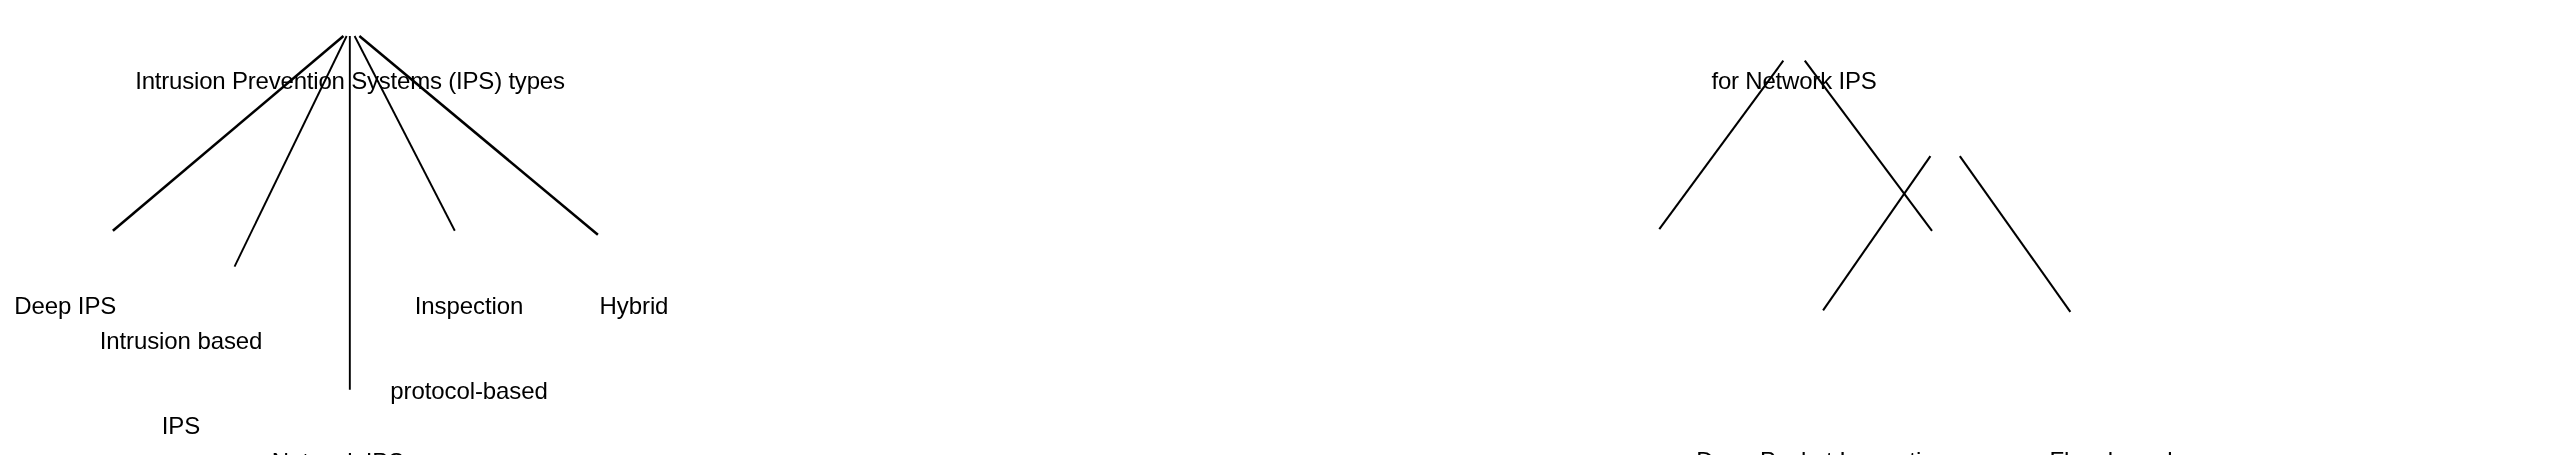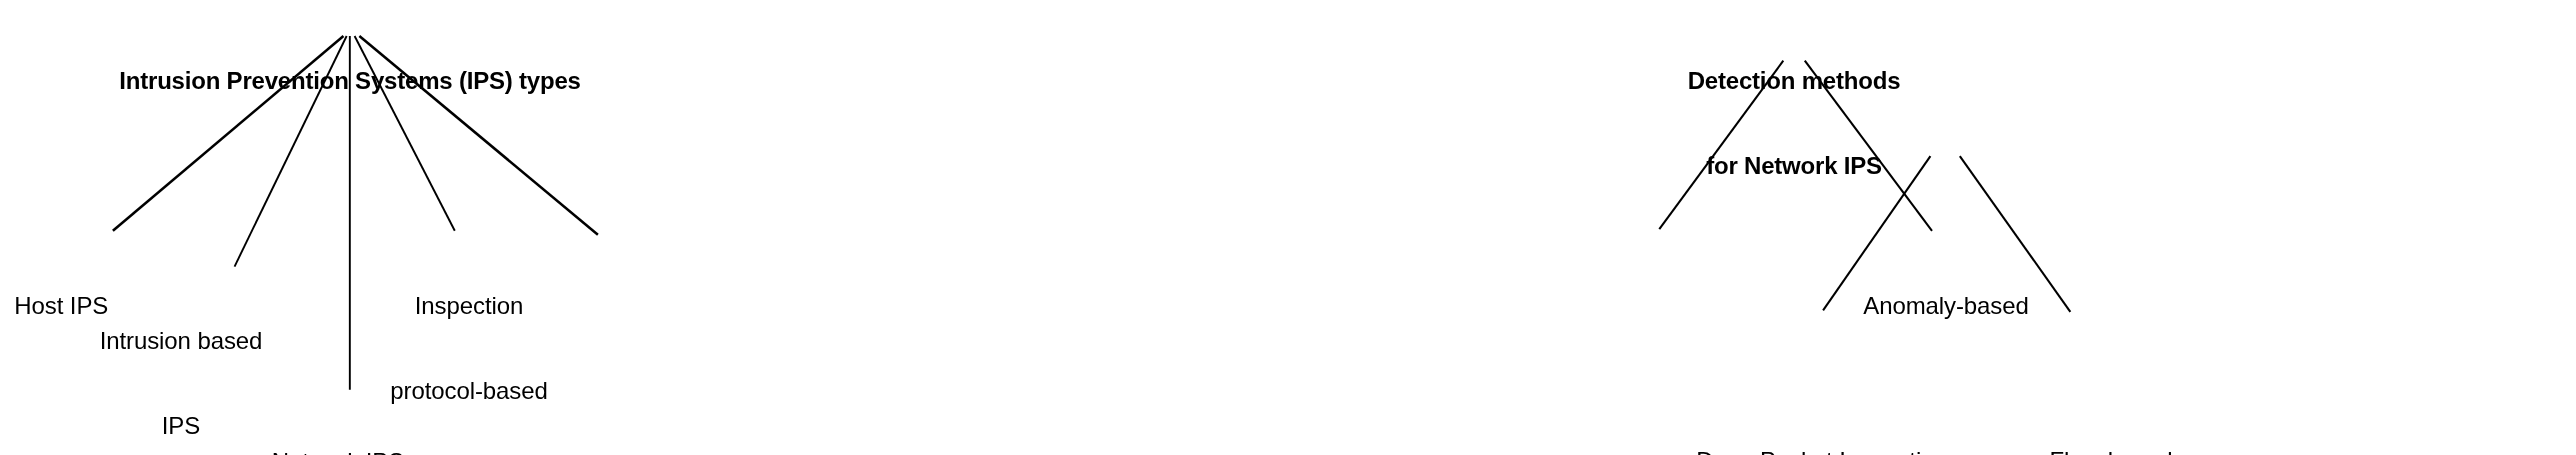--- a/index.html
+++ b/index.html
@@ -27,21 +27,21 @@
     height: 456px;
     pointer-events: none;
   }
   .node {
     position: absolute;
     white-space: pre;
     line-height: 1.18;
     color: #000000;
   }
   .title {
-    font-weight: bold;
+    font-weight: normal;
     font-size: 24px;
     letter-spacing: -0.2px;
   }
   .leaf {
     font-weight: normal;
     font-size: 24px;
     letter-spacing: -0.1px;
   }
   .center {
     text-align: center;
@@ -68,48 +68,47 @@
     <line x1="2270" y1="76" x2="2430" y2="290" stroke="#000" stroke-width="2.6"></line>
     <line x1="2428" y1="196" x2="2293" y2="390" stroke="#000" stroke-width="2.6"></line>
     <line x1="2465" y1="196" x2="2604" y2="392" stroke="#000" stroke-width="2.6"></line>
   </svg>
 
   <div class="node title center" style="left:350px; top:10.3px;">
     <div>Intrusion Prevention Systems (IPS) types</div>
   </div>
 
   <div class="node leaf left-align" style="left:14.3px; top:235px;">
-    <div>Host IPS</div>
+    <div>Deep IPS</div>
   </div>
 
   <div class="node leaf center" style="left:181px; top:270px;">
     <div>Intrusion based</div>
     <div>IPS</div>
   </div>
 
   <div class="node leaf center" style="left:338px; top:391px;">
     <div>Network IPS</div>
   </div>
 
   <div class="node leaf center" style="left:469px; top:235px;">
     <div>Inspection</div>
     <div>protocol-based</div>
     
   </div>
 
+  <div class="node leaf center" style="left:634px; top:235px;">
+    <div>Hybrid</div>
+  </div>
 
   <div class="node title center" style="left:1794px; top:10.3px;">
-    <div>Detection methods</div>
     <div>for Network IPS</div>
   </div>
 
 
-  <div class="node leaf center" style="left:1946px; top:235px;">
-    <div>Anomaly-based</div>
-  </div>
 
   <div class="node leaf center" style="left:1822px; top:390px;">
     <div>Deep Packet Inspection</div>
   </div>
 
   <div class="node leaf center" style="left:2111px; top:390px;">
     <div>Flow-based</div>
   </div>
 
 </div>

